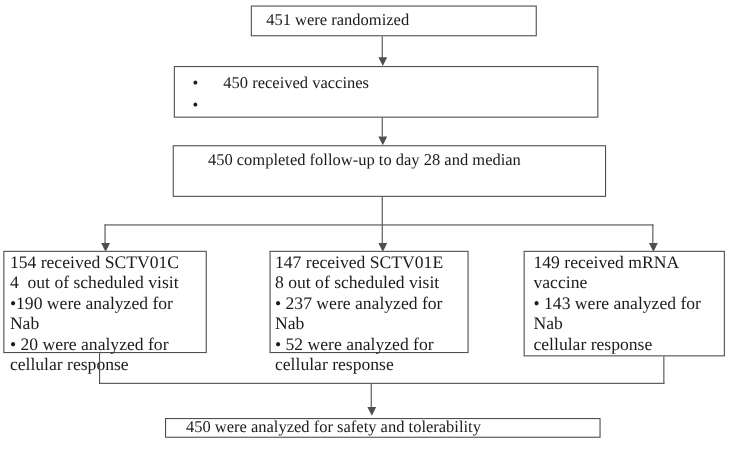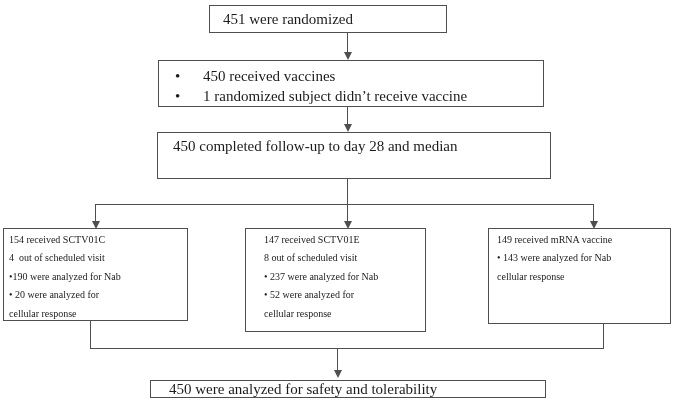--- a/index.html
+++ b/index.html
@@ -23,44 +23,44 @@
   .hline{height:1px;}
   .arrowhead{
     position:absolute;width:0;height:0;
     border-left:4px solid transparent;
     border-right:4px solid transparent;
     border-top:8px solid #4f4f4f;
   }
   .flexcenter{display:flex;align-items:center;}
   .line{white-space:pre-wrap;}
   
-  #b1{left:209px;top:5px;width:238px;height:28px;padding-left:13px;}
+  #b1{left:228px;top:5px;width:260px;height:28px;padding-left:13px;}
   #v1{left:347px;top:33px;height:20px;}
   #a1{left:344px;top:52px;}
   
   #b2{left:158px;top:60px;width:386px;height:47px;padding-top:5px;padding-left:16px;}
   #b2 .row{display:flex;line-height:20px;}
   #b2 .bullet{display:inline-block;width:28px;}
   #v2{left:347px;top:107px;height:17px;}
   #a2{left:344px;top:124px;}
   
-  #b3{left:157px;top:132px;width:394px;height:47px;padding-top:3px;padding-left:15px;line-height:20px;}
+  #b3{left:157px;top:132px;width:394px;height:47px;padding-top:3px;padding-left:31px;line-height:20px;}
   #v3{left:347px;top:179px;height:42px;}
   #a3{left:344px;top:221px;}
   
   #htop{left:95px;top:204px;width:499px;}
   #vL{left:95px;top:204px;height:17px;}
   #aL{left:92px;top:221px;}
   #vR{left:593px;top:204px;height:17px;}
   #aR{left:590px;top:221px;}
   
-  .armbox{font-size:10px;line-height:18.4px;padding-top:2px;}
+  .armbox{font-size:16px;line-height:18.4px;padding-top:2px;}
   #bL{left:3px;top:228px;width:185px;height:93px;padding-left:5px;}
-  #bM{left:245px;top:228px;width:181px;height:104px;padding-left:18px;}
-  #bR{left:488px;top:228px;width:183px;height:96px;padding-left:8px;}
+  #bM{left:245px;top:228px;width:181px;height:93px;padding-left:4px;}
+  #bR{left:476px;top:228px;width:183px;height:96px;padding-left:8px;}
   
   #vbL{left:90px;top:321px;height:28px;}
   #vbR{left:603px;top:324px;height:25px;}
   #hbot{left:90px;top:348px;width:514px;}
   #vc{left:337px;top:349px;height:21px;}
   #ac{left:334px;top:370px;}
   
   #b5{left:150px;top:380px;width:396px;height:18px;padding-left:18px;}
 </style>
 </head>
@@ -75,21 +75,20 @@
   <div class="vline" id="v1"></div>
   <div class="arrowhead" id="a1"></div>
 
   <div class="box" id="b2">
     <div class="row">
       <span class="bullet">•</span>
       <span class="line">450 received vaccines</span>
     </div>
     <div class="row">
       <span class="bullet">•</span>
-      <span class="line">1 randomized subject didn’t receive vaccine</span>
     </div>
   </div>
 
   <div class="vline" id="v2"></div>
   <div class="arrowhead" id="a2"></div>
 
   <div class="box" id="b3">
     <div class="line">450 completed follow-up to day 28 and median</div>
   </div>
 

